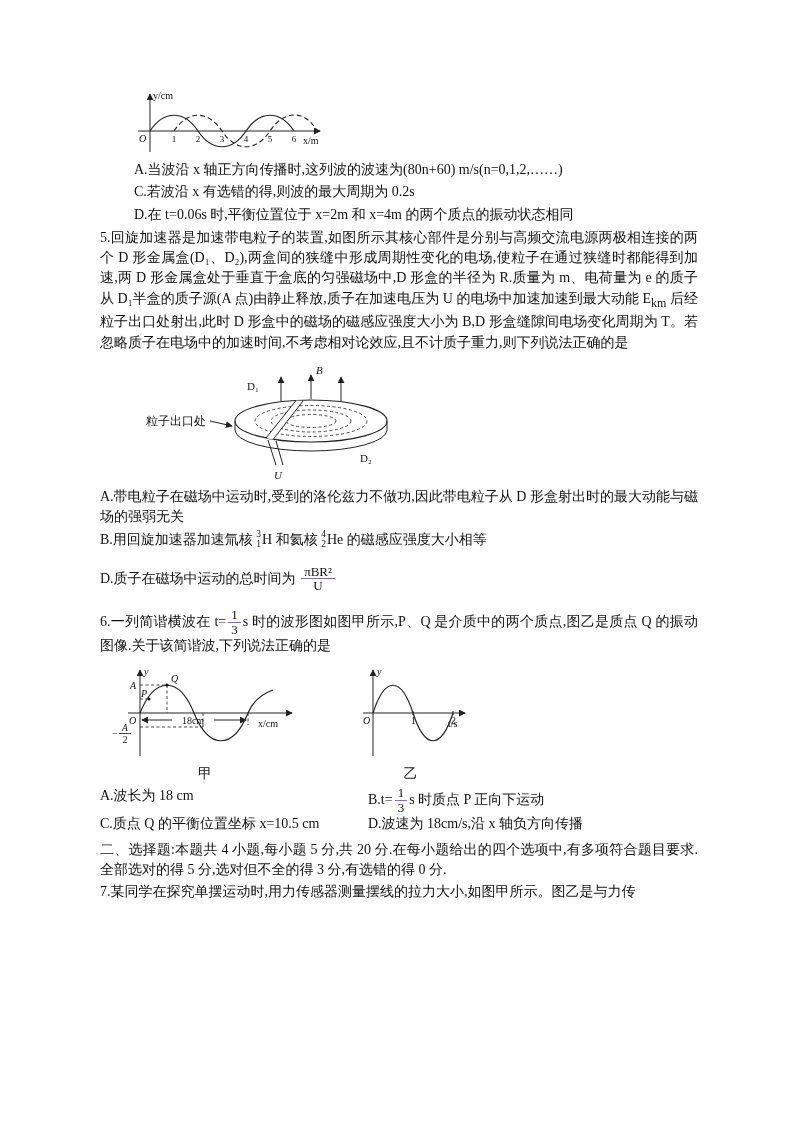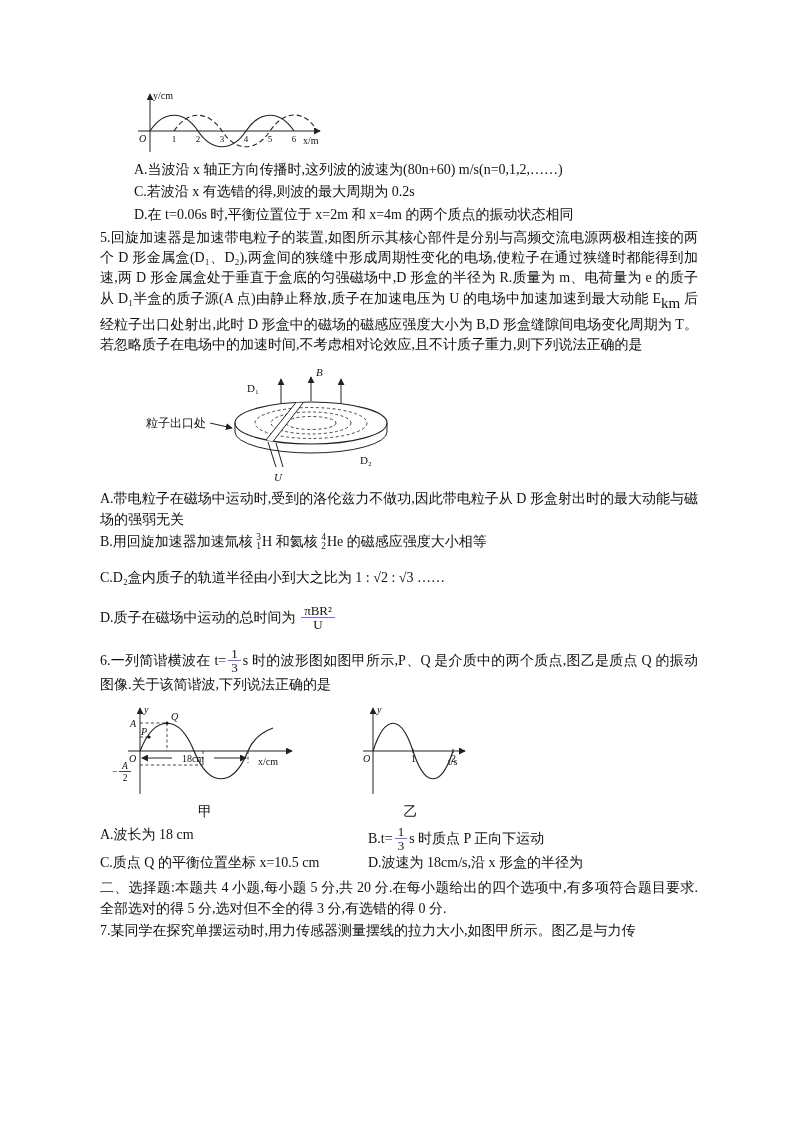--- a/index.html
+++ b/index.html
@@ -19,21 +19,21 @@
   .figrow { display:flex; gap:48px; margin:6px 0 2px 10px; align-items:flex-start; }
   .figcap { text-align:center; font-size:14px; margin-top:1px; }
   .optrow { display:flex; }
   .optrow > .col1 { width:268px; flex:0 0 268px; }
   .frac { display:inline-block; vertical-align:-0.62em; text-align:center; line-height:1.05; margin:0 2px; font-size:13px; }
   .frac .num { display:block; border-bottom:1px solid #8b5cf6; padding:0 3px 0; }
   .frac .den { display:block; padding-top:0; }
   .isotope { display:inline-block; white-space:nowrap; }
   .iso-nums { display:inline-block; vertical-align:-0.35em; text-align:right; line-height:1; font-size:9.5px; margin-right:1px; }
   .iso-nums span { display:block; }
-  .sub { font-size:15px; vertical-align:-0.35em; }
+  .sub { font-size:12px; vertical-align:-0.35em; }
   .sec2 { margin-top:5px; }
   .q7 { margin-top:2px; }
 </style>
 </head>
 <body>
 
 <svg width="0" height="0" style="position:absolute" aria-hidden="true">
   <defs>
     <marker id="arr" viewBox="0 0 8 8" refX="7" refY="4" markerWidth="7" markerHeight="7" orient="auto">
       <path d="M0,0 L8,4 L0,8 z" fill="#222"></path>
@@ -99,21 +99,20 @@
       <text x="214" y="101" font-size="11">D₂</text>
       <text x="0" y="64" font-size="12">粒子出口处</text>
       <line x1="64" y1="60" x2="86" y2="65" stroke="#222" stroke-width="1" marker-end="url(#arr)"></line>
     </svg>
   </div>
 
   <p class="q5opt">A.带电粒子在磁场中运动时,受到的洛伦兹力不做功,因此带电粒子从 D 形盒射出时的最大动能与磁场的强弱无关</p>
 
   <p class="q5opt"><span>B.用回旋加速器加速氚核 </span><span class="isotope"><span class="iso-nums"><span>3</span><span>1</span></span><span>H</span></span><span> 和氦核 </span><span class="isotope"><span class="iso-nums"><span>4</span><span>2</span></span><span>He</span></span><span> 的磁感应强度大小相等</span></p>
 
-  <p class="q5opt" style="margin-top:16px">C.D₂盒内质子的轨道半径由小到大之比为 1 : √2 : √3 ……</p>
 
   <p class="q5opt" style="margin-top:15px"><span>D.质子在磁场中运动的总时间为 </span><span class="frac"><span class="num">πBR²</span><span class="den">U</span></span></p>
 
   <p style="margin-top:15px"><span>6.一列简谐横波在 t=</span><span class="frac"><span class="num">1</span><span class="den">3</span></span><span>s 时的波形图如图甲所示,P、Q 是介质中的两个质点,图乙是质点 Q 的振动图像.关于该简谐波,下列说法正确的是</span></p>
 
   <div class="figrow">
     <div class="fig">
       <svg width="190" height="100" viewBox="0 0 190 100">
         <line x1="30" y1="93" x2="30" y2="7" stroke="#222" stroke-width="1" marker-end="url(#arr)"></line>
         <line x1="18" y1="50" x2="182" y2="50" stroke="#222" stroke-width="1" marker-end="url(#arr)"></line>
@@ -166,20 +165,20 @@
       <div class="figcap">乙</div>
     </div>
   </div>
 
   <div class="optrow">
     <span class="col1">A.波长为 18 cm</span>
     <span class="col2"><span>B.t=</span><span class="frac"><span class="num">1</span><span class="den">3</span></span><span>s 时质点 P 正向下运动</span></span>
   </div>
   <div class="optrow">
     <span class="col1">C.质点 Q 的平衡位置坐标 x=10.5 cm</span>
-    <span class="col2">D.波速为 18cm/s,沿 x 形盒的半径为</span>
+    <span class="col2">D.波速为 18cm/s,沿 x 轴负方向传播</span>
   </div>
 
   <p class="sec2">二、选择题:本题共 4 小题,每小题 5 分,共 20 分.在每小题给出的四个选项中,有多项符合题目要求.全部选对的得 5 分,选对但不全的得 3 分,有选错的得 0 分.</p>
 
   <p class="q7">7.某同学在探究单摆运动时,用力传感器测量摆线的拉力大小,如图甲所示。图乙是与力传</p>
 
 </div>
 
 </body></html>

